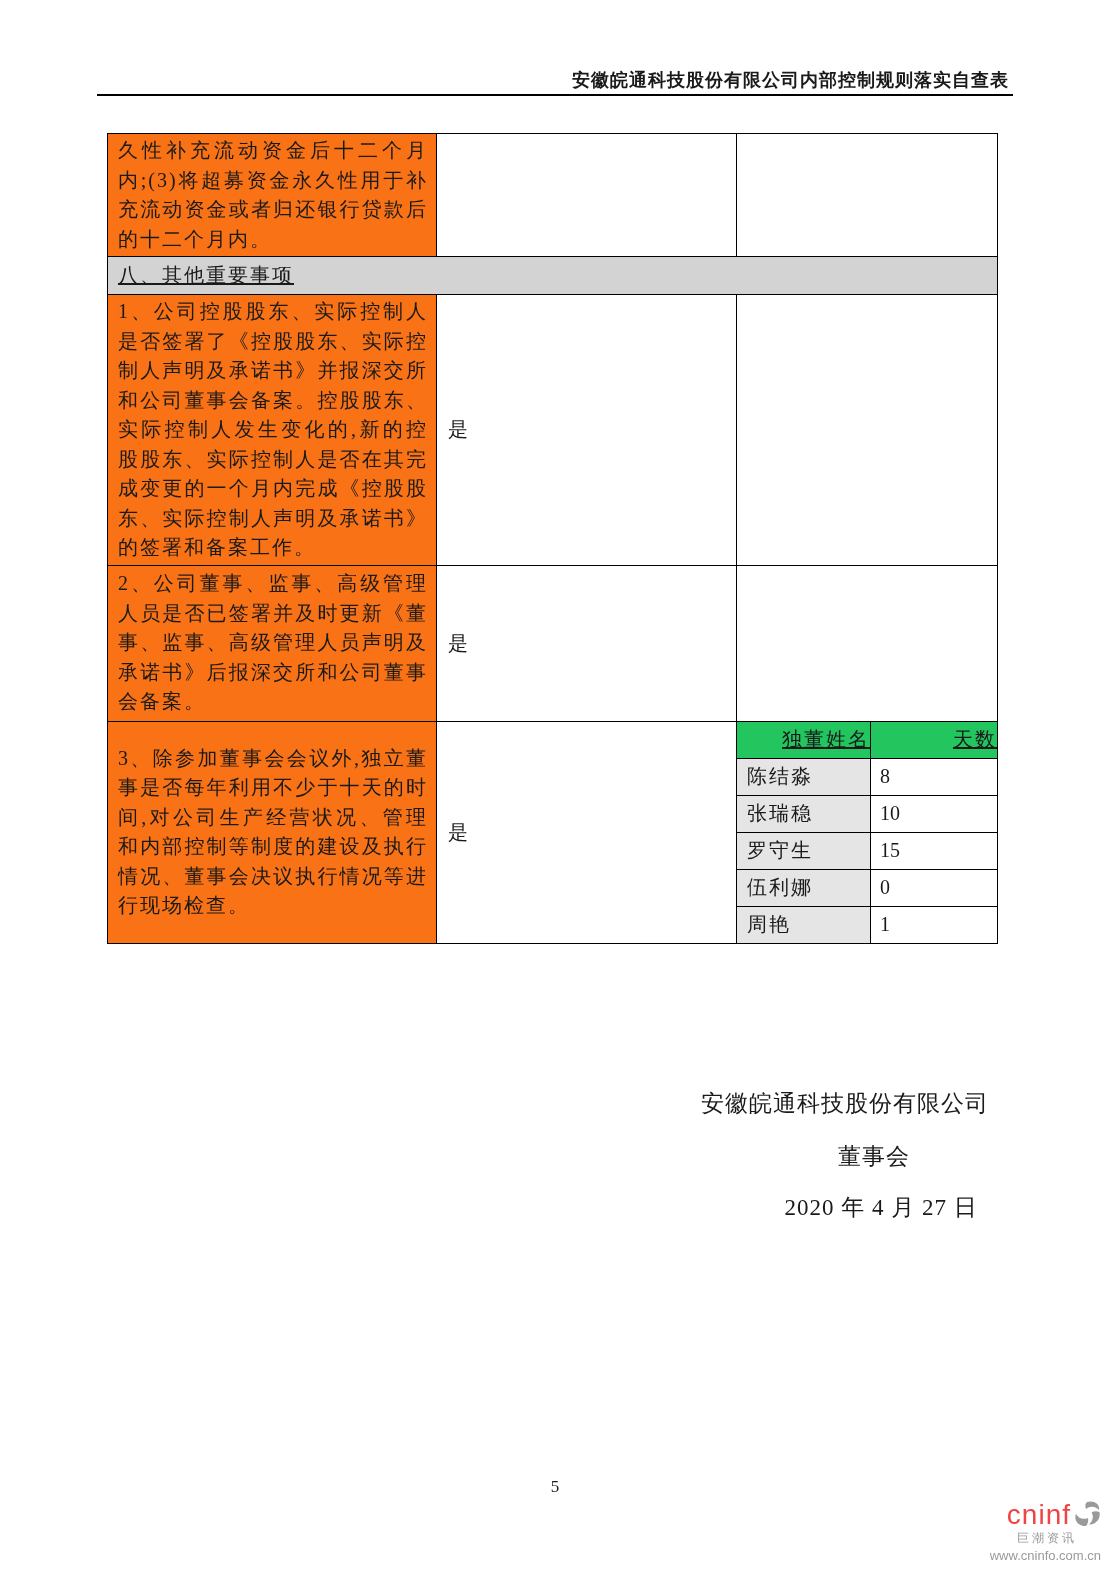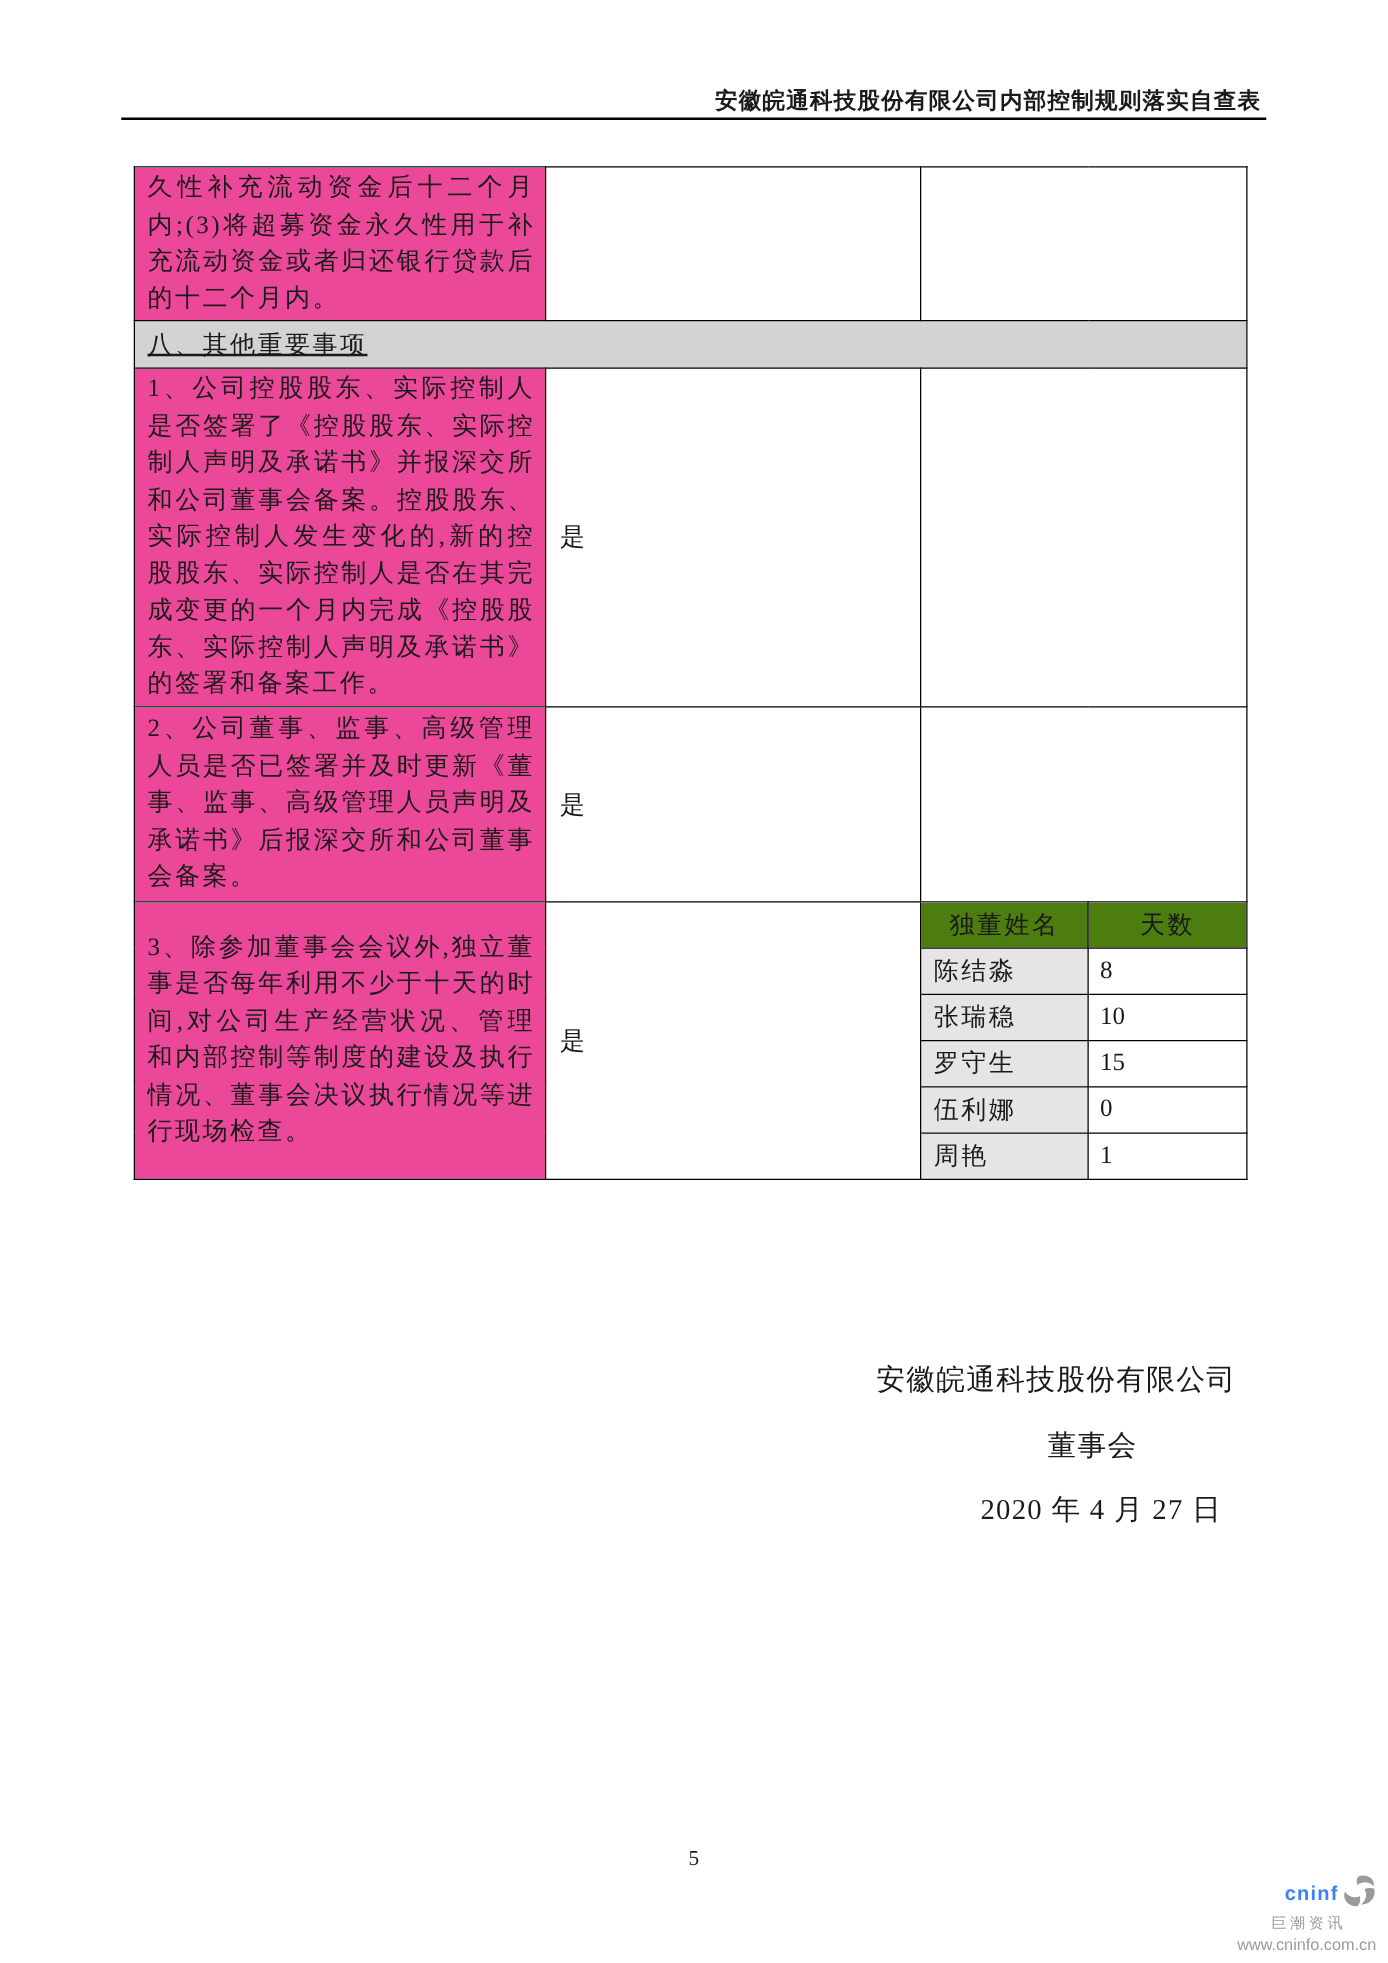--- a/index.html
+++ b/index.html
@@ -34,45 +34,46 @@
     border:1.5px solid #000;
     overflow:hidden;
   }
   tr.r0   { height:122px; }
   tr.rsec { height:38px;text-decoration:underline;  }
   tr.r1   { height:268px; }
   tr.r2   { height:156px; }
   tr.rn   { height:37px;  }
 
   td.q {
-    background:#ec4899;
+    background:#f97316;
     padding:2px 8px 2px 10px;
     line-height:29.5px;
     letter-spacing:2px;
     text-align:justify;
     vertical-align:middle;
   }
   td.sec {
     background:#d3d3d3;
     padding-left:10px;
     letter-spacing:2px;
     vertical-align:middle;
   }
   td.a {
     background:#ffffff;
     padding-left:11px;
     letter-spacing:1px;
     vertical-align:middle;
   }
   td.n { background:#ffffff; }
   td.nh {
-    background:#4d7c0f;
-    text-align:center;
-    letter-spacing:2px;
-    vertical-align:middle;
+    background:#22c55e;
+    text-align:right;
+    letter-spacing:2px;
+    vertical-align:middle;
+    text-decoration:underline;
   }
   td.nc {
     background:#e5e5e5;
     padding-left:10px;
     letter-spacing:2px;
     vertical-align:middle;
   }
   td.dc {
     background:#ffffff;
     padding-left:9px;
@@ -95,21 +96,21 @@
   .cninf-logo {
     position:absolute; right:5px; top:1500px;
     width:170px;
     text-align:right;
     color:#9a9a9a;
     font-family:"Liberation Sans","DejaVu Sans",sans-serif;
     line-height:1.1;
   }
   .logo-top { display:flex; align-items:center; justify-content:flex-end; gap:2px; }
   .logo-brand {
-    font-size:16px; font-weight:bold; letter-spacing:1px; color:#3b82f6;
+    font-size:28px; font-weight:normal; letter-spacing:1px; color:#ef4444;
   }
   .logo-swirl { display:inline-block; }
   .logo-cn  { font-size:12px; letter-spacing:3px; margin-top:1px; margin-right:24px; }
   .logo-url { font-size:13px; margin-top:4px; }
 </style>
 </head>
 <body>
 
 <div class="page">
 

